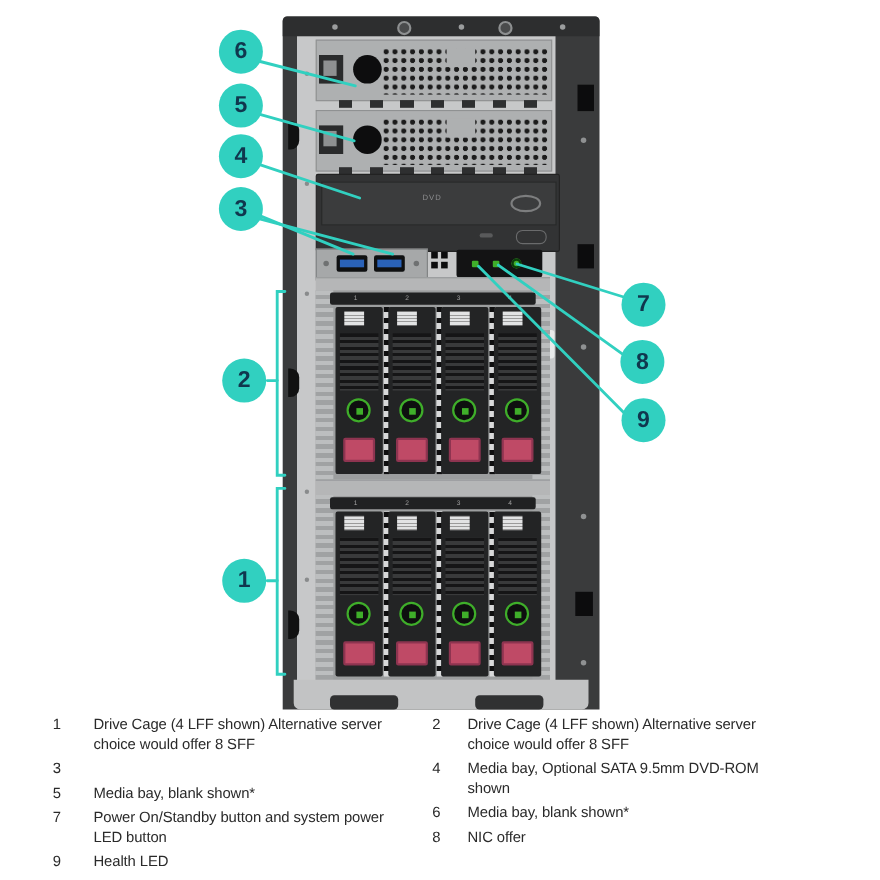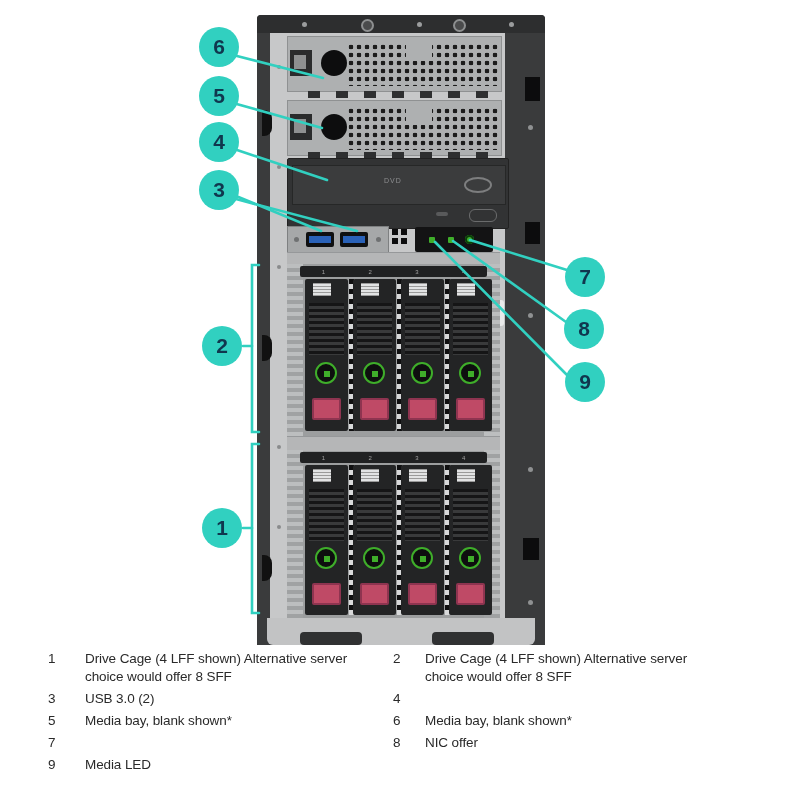--- a/index.html
+++ b/index.html
@@ -292,42 +292,43 @@
       <span>9</span>
     </div>
 
   <div class="legend-col left">
     <div class="legend-row">
       <div class="legend-num">1</div>
       <div class="legend-text">Drive Cage (4 LFF shown) Alternative server choice would offer 8 SFF</div>
     </div>
     <div class="legend-row">
       <div class="legend-num">3</div>
-      <div class="legend-text">USB 3.0 (2)</div>
     </div>
     <div class="legend-row">
       <div class="legend-num">5</div>
       <div class="legend-text">Media bay, blank shown*</div>
     </div>
     <div class="legend-row">
       <div class="legend-num">7</div>
+      <div class="legend-text">Power On/Standby button and system power LED button</div>
     </div>
     <div class="legend-row">
       <div class="legend-num">9</div>
-      <div class="legend-text">Media LED</div>
+      <div class="legend-text">Health LED</div>
     </div>
   </div>
 
   <div class="legend-col right">
     <div class="legend-row">
       <div class="legend-num">2</div>
       <div class="legend-text">Drive Cage (4 LFF shown) Alternative server choice would offer 8 SFF</div>
     </div>
     <div class="legend-row">
       <div class="legend-num">4</div>
+      <div class="legend-text">Media bay, Optional SATA 9.5mm DVD-ROM shown</div>
     </div>
     <div class="legend-row">
       <div class="legend-num">6</div>
       <div class="legend-text">Media bay, blank shown*</div>
     </div>
     <div class="legend-row">
       <div class="legend-num">8</div>
       <div class="legend-text">NIC offer</div>
     </div>
   </div>

